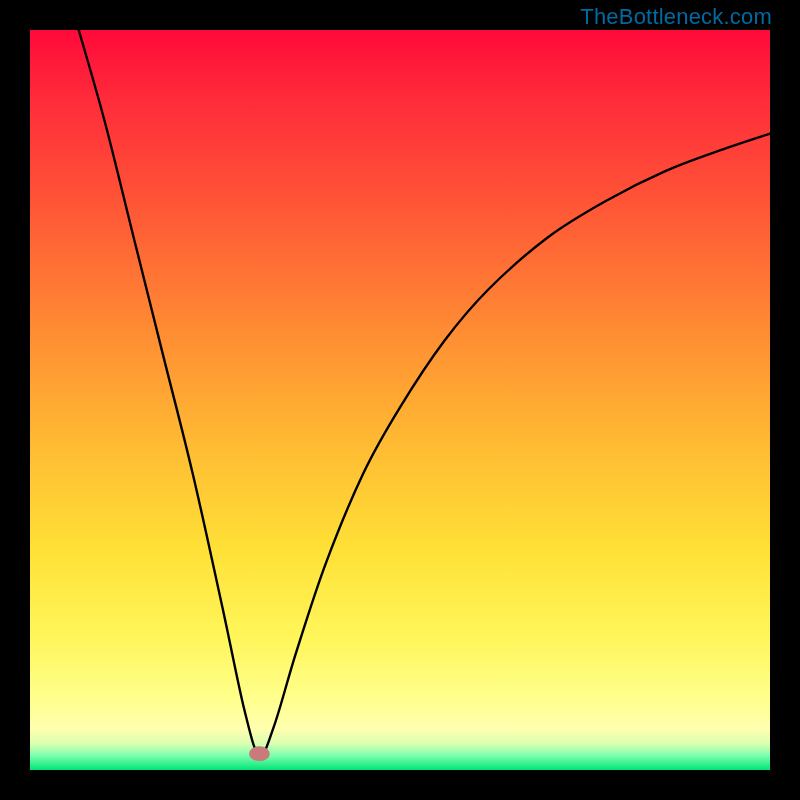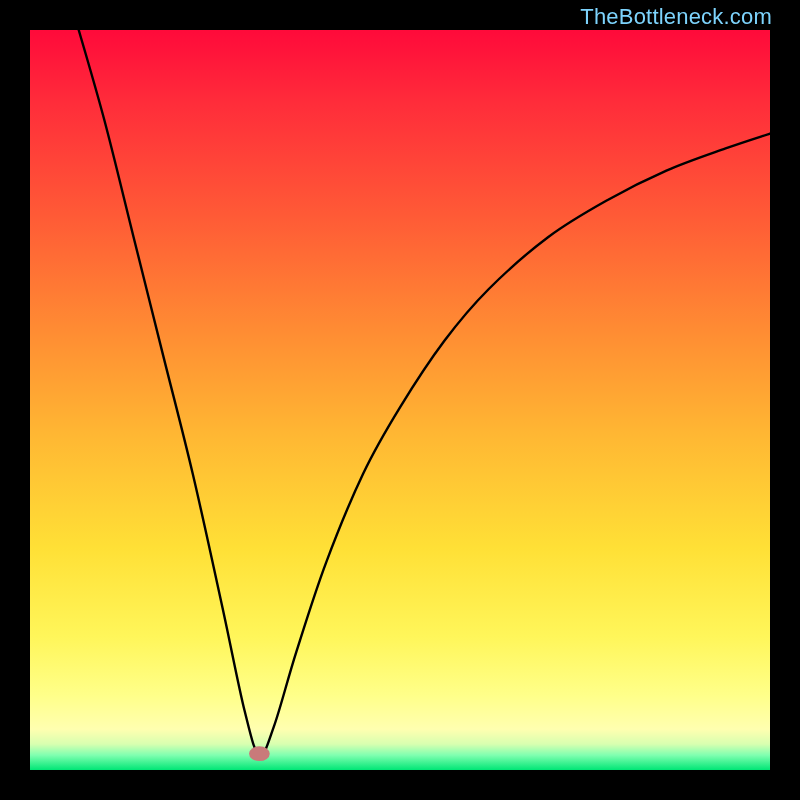--- a/index.html
+++ b/index.html
@@ -13,21 +13,21 @@
   .container {
     position: relative;
     width: 800px;
     height: 800px;
     background: #000;
   }
   .watermark {
     position: absolute;
     top: 4px;
     right: 28px;
-    color: #7dd3fc;
+    color: #0369a1;
     font-size: 22px;
     font-family: Arial, sans-serif;
     z-index: 10;
     letter-spacing: 0.2px;
   }
   svg {
     display: block;
   }
 </style>
 </head>

